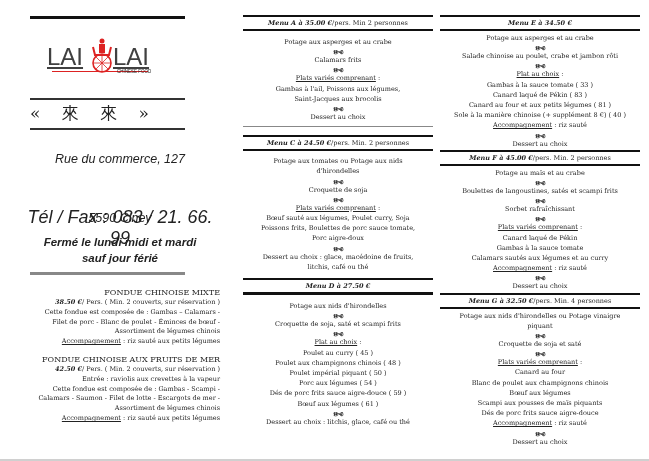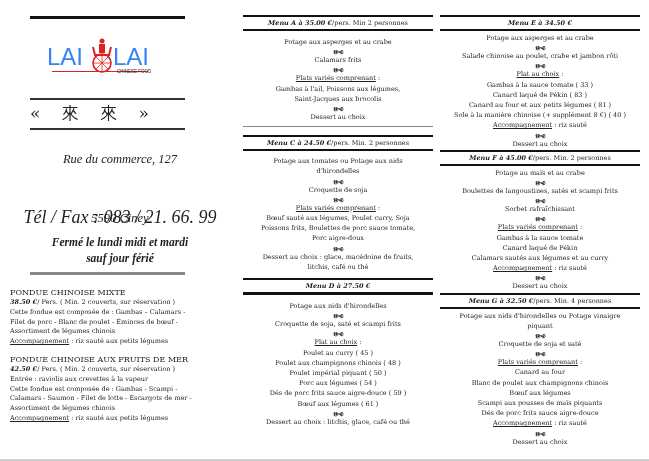--- a/index.html
+++ b/index.html
@@ -5,31 +5,31 @@
   html, body { margin:0; padding:0; background:#ffffff; }
   body { width:649px; height:461px; position:relative; overflow:hidden;
          font-family:"DejaVu Serif", serif; color:#222; }
   .col { position:absolute; top:0; }
   .c1 { left:30px; width:155px; }
   .c2 { left:243px; width:190px; }
   .c3 { left:440px; width:200px; }
   .rule { height:3px; background:#111; }
   .rule.gray { background:#888; height:3px; }
   .logo { position:absolute; left:47px; top:37px; width:110px; height:40px; }
-  .logo .lai { position:absolute; top:6px; font-family:"Liberation Sans", sans-serif; font-size:24px; letter-spacing:0px; color:#3b82f6; font-weight:300; }
+  .logo .lai { position:absolute; top:6px; font-family:"Liberation Sans", sans-serif; font-size:24px; letter-spacing:0px; color:#404040; font-weight:300;text-decoration:underline; }
   .logo .underline { position:absolute; left:5px; top:34px; width:96px; height:1px; background:#d22; }
   .logo .sub { position:absolute; left:70px; top:32px; font-family:"Liberation Sans", sans-serif; font-size:4.5px; color:#222; }
   .chinese { position:absolute; left:30px; top:98px; width:155px; text-align:left; font-size:17px; letter-spacing:8px; }
-  .addr { position:absolute; left:20px; width:200px; text-align:center; font-family:Liberation Serif, serif; font-style:italic; }
+  .addr { position:absolute; left:20px; width:200px; text-align:center; font-family:Liberation Sans, sans-serif; font-style:italic; }
   .menu-hdr { font-size:6.5px; text-align:center; padding:2px 0; }
   .menu-hdr b { font-style:italic; }
   .items { font-size:6.5px; text-align:center; line-height:10.2px; }
   .sep { font-size:5px; line-height:8px; font-weight:bold; letter-spacing:-0.5px; }
   .u { text-decoration:underline; }
-  .fondue { font-size:6.5px; text-align:left; line-height:9.8px; }
+  .fondue { font-size:6.5px; text-align:right; line-height:9.8px; }
   .fondue .title { font-size:8px; line-height:11px; }
   .bottom-line { position:absolute; left:0; top:459px; width:649px; height:2px; background:#d0d0d0; }
 </style>
 </head>
 <body>
 
 <div class="col c1">
   <div class="rule" style="margin-top:16px;"></div>
 </div>
 
@@ -162,22 +162,22 @@
   <div class="menu-hdr"><b>Menu F à 45.00 €</b><span>/pers.   Min. 2 personnes</span></div>
   <div class="rule" style="height:2px;margin-bottom:2px;"></div>
   <div class="items">
     <div>Potage au maïs et au crabe</div>
     <div class="sep">ഋഎ</div>
     <div>Boulettes de langoustines, satés et scampi frits</div>
     <div class="sep">ഋഎ</div>
     <div>Sorbet rafraîchissant</div>
     <div class="sep">ഋഎ</div>
     <div><span class="u">Plats variés comprenant</span><span> :</span></div>
+    <div>Canard laqué de Pékin</div>
     <div>Gambas à la sauce tomate</div>
-    <div>Canard laqué de Pékin</div>
     <div>Calamars sautés aux légumes et au curry</div>
     <div><span class="u">Accompagnement</span><span> : riz sauté</span></div>
     <div class="sep">ഋഎ</div>
     <div>Dessert au choix</div>
   </div>
 
   <div class="rule" style="margin-top:1px;height:2px;"></div>
   <div class="menu-hdr"><b>Menu G à 32.50 €</b><span>/pers.   Min. 4 personnes</span></div>
   <div class="rule" style="height:2px;margin-bottom:2px;"></div>
   <div class="items">

